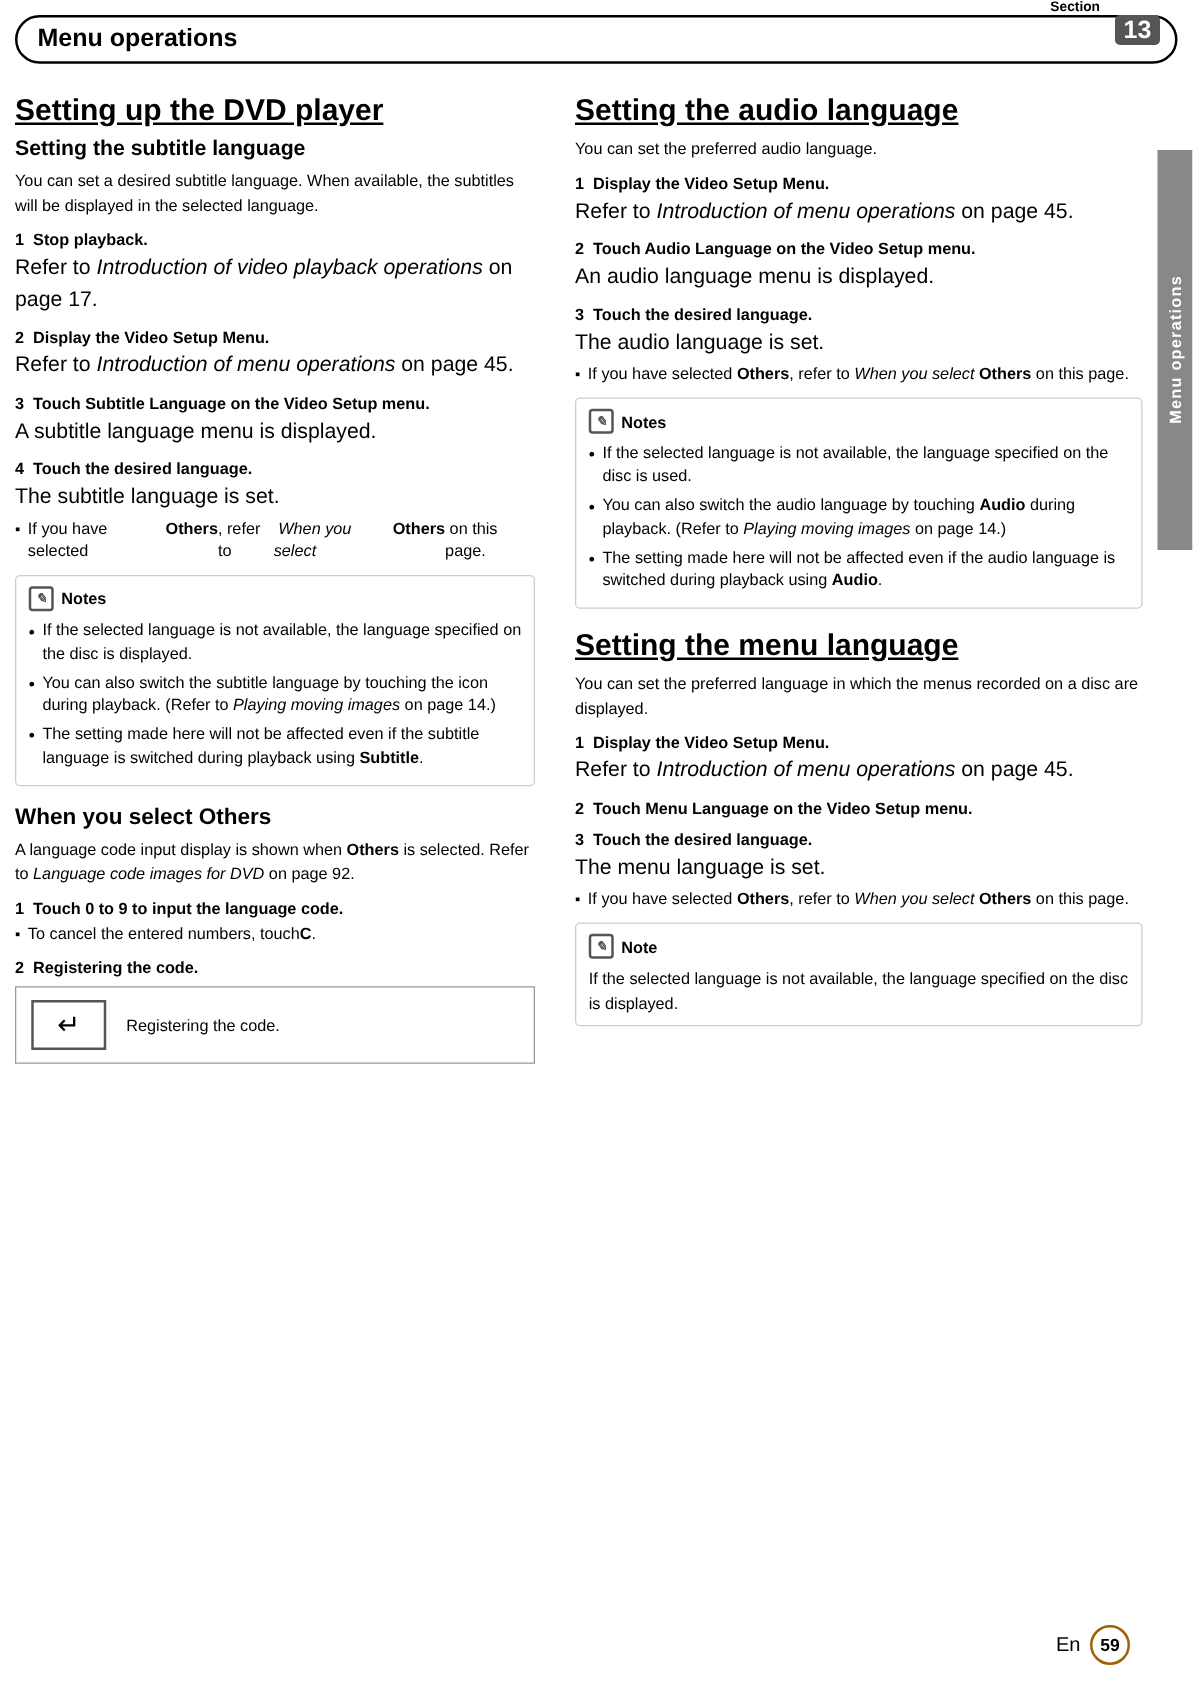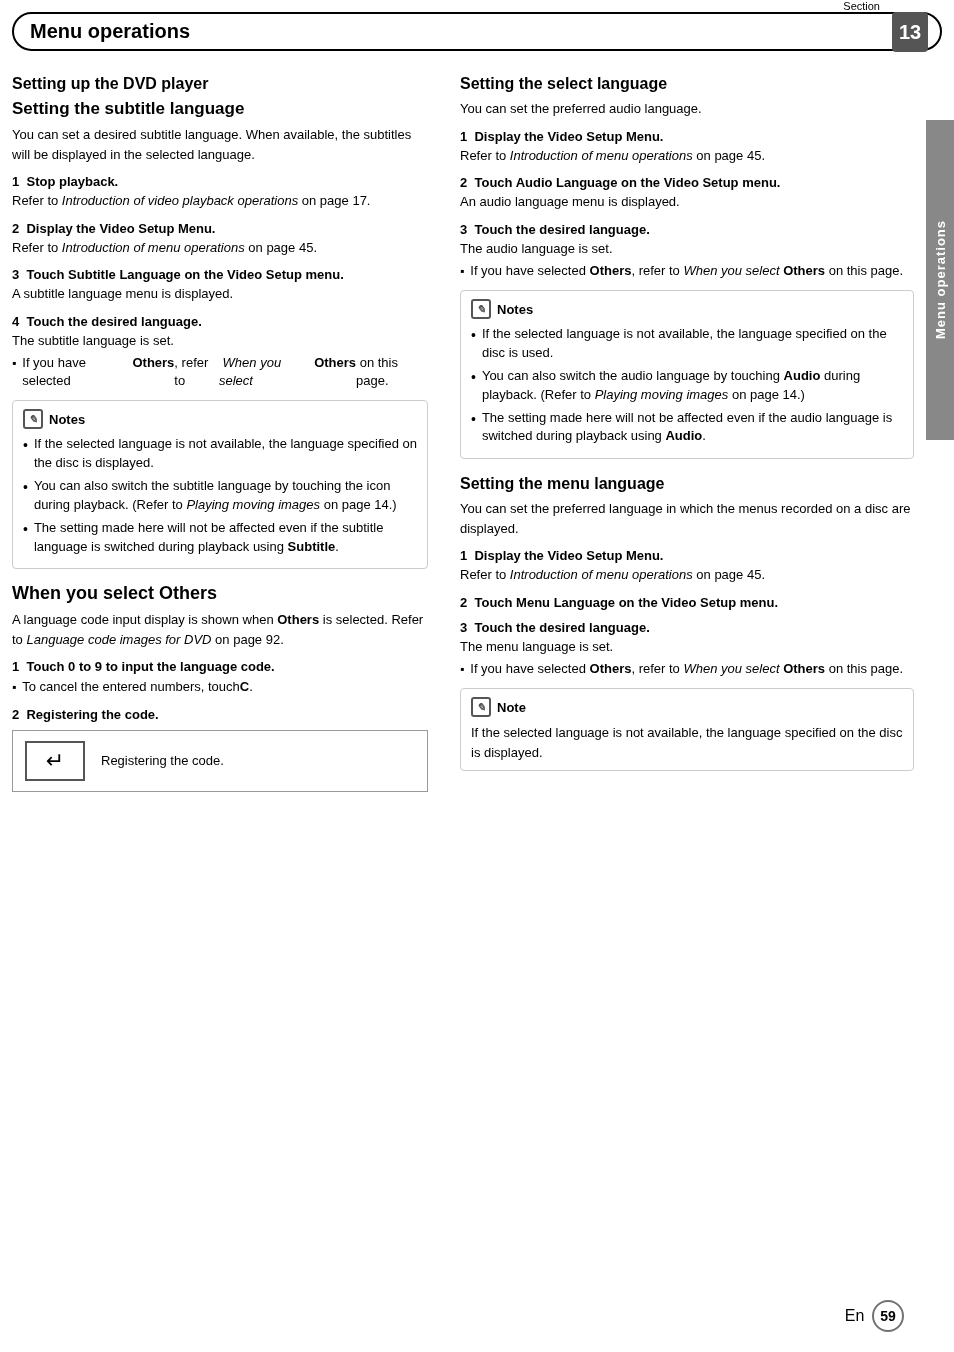--- a/index.html
+++ b/index.html
@@ -26,29 +26,29 @@
     }
     .header-title {
       font-size: 20px;
       font-weight: bold;
     }
     .section-badge {
       position: absolute;
       top: -14px;
       right: 60px;
       font-size: 11px;
-      font-weight: normal;
+      font-weight: bold;
       color: #000;
     }
     .section-number-box {
       position: absolute;
       top: -2px;
       right: 12px;
       width: 36px;
-      height: 40px;
+      height: 24px;
       background: #555;
       color: #fff;
       font-size: 20px;
       font-weight: bold;
       display: flex;
       align-items: center;
       justify-content: center;
       border-radius: 4px;
     }
 
@@ -87,24 +87,25 @@
       padding-right: 24px;
     }
 
     
     .right-col {
       flex: 1;
       padding-left: 8px;
     }
 
     .section-heading-large {
-      font-size: 16px;
+      font-size: 24px;
       font-weight: bold;
       margin-bottom: 6px;
       margin-top: 8px;
+      text-decoration: underline;
     }
 
     .section-heading-medium {
       font-size: 17px;
       font-weight: bold;
       margin-bottom: 6px;
     }
 
     .body-text {
       font-size: 13px;
@@ -113,21 +114,21 @@
     }
 
     .step-heading {
       font-size: 13px;
       font-weight: bold;
       margin-top: 10px;
       margin-bottom: 2px;
     }
 
     .step-body {
-      font-size: 13px;
+      font-size: 17px;
       line-height: 1.5;
       margin-bottom: 4px;
     }
 
     .italic { font-style: italic; }
 
     
     .square-bullet {
       display: flex;
       align-items: flex-start;
@@ -225,21 +226,21 @@
     .page-number {
       position: absolute;
       bottom: 20px;
       right: 50px;
       font-size: 13px;
     }
     .page-number-circle {
       display: inline-flex;
       align-items: center;
       justify-content: center;
-      border: 2px solid #737373;
+      border: 2px solid #a16207;
       border-radius: 50%;
       width: 32px;
       height: 32px;
       font-size: 14px;
       font-weight: bold;
       margin-left: 4px;
     }
 
     .en-label {
       font-size: 16px;
@@ -335,21 +336,21 @@
 
     <div class="image-box">
       <div class="arrow-icon">↵</div>
       <span>Registering the code.</span>
     </div>
 
   </div>
 
   <div class="right-col">
 
-    <div class="section-heading-large">Setting the select language</div>
+    <div class="section-heading-large">Setting the audio language</div>
 
     <div class="body-text">You can set the preferred audio language.</div>
 
     <div class="step-heading">
       <span>1 &nbsp;</span><span>Display the Video Setup Menu.</span>
     </div>
     <div class="step-body">
       <span>Refer to </span><span class="italic">Introduction of menu operations</span><span> on page 45.</span>
     </div>
 

